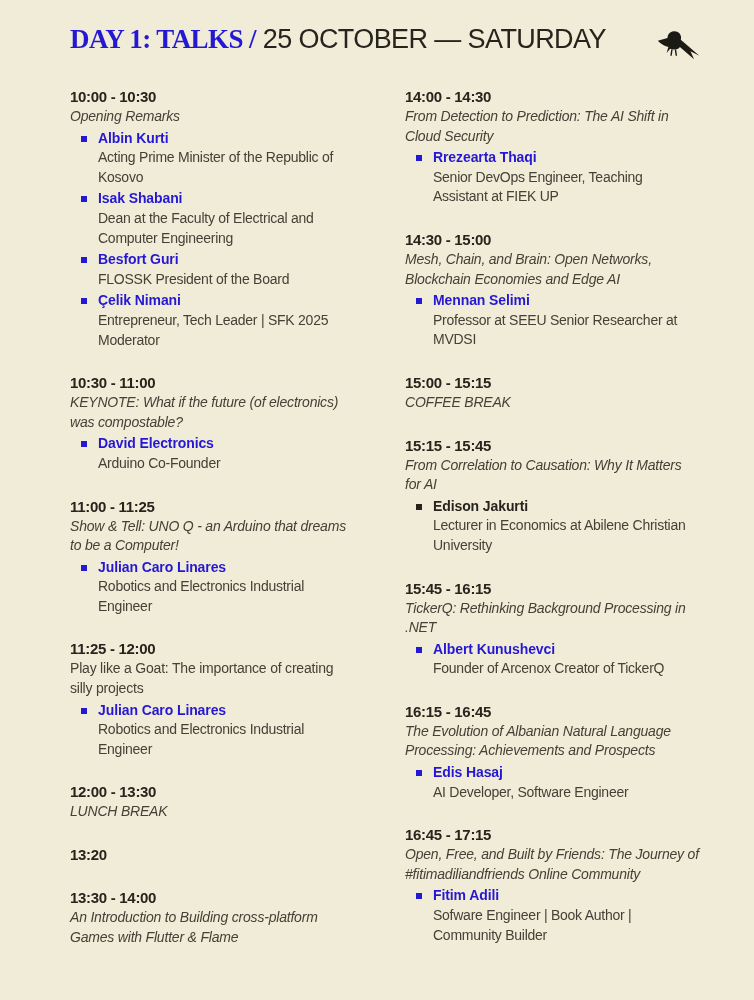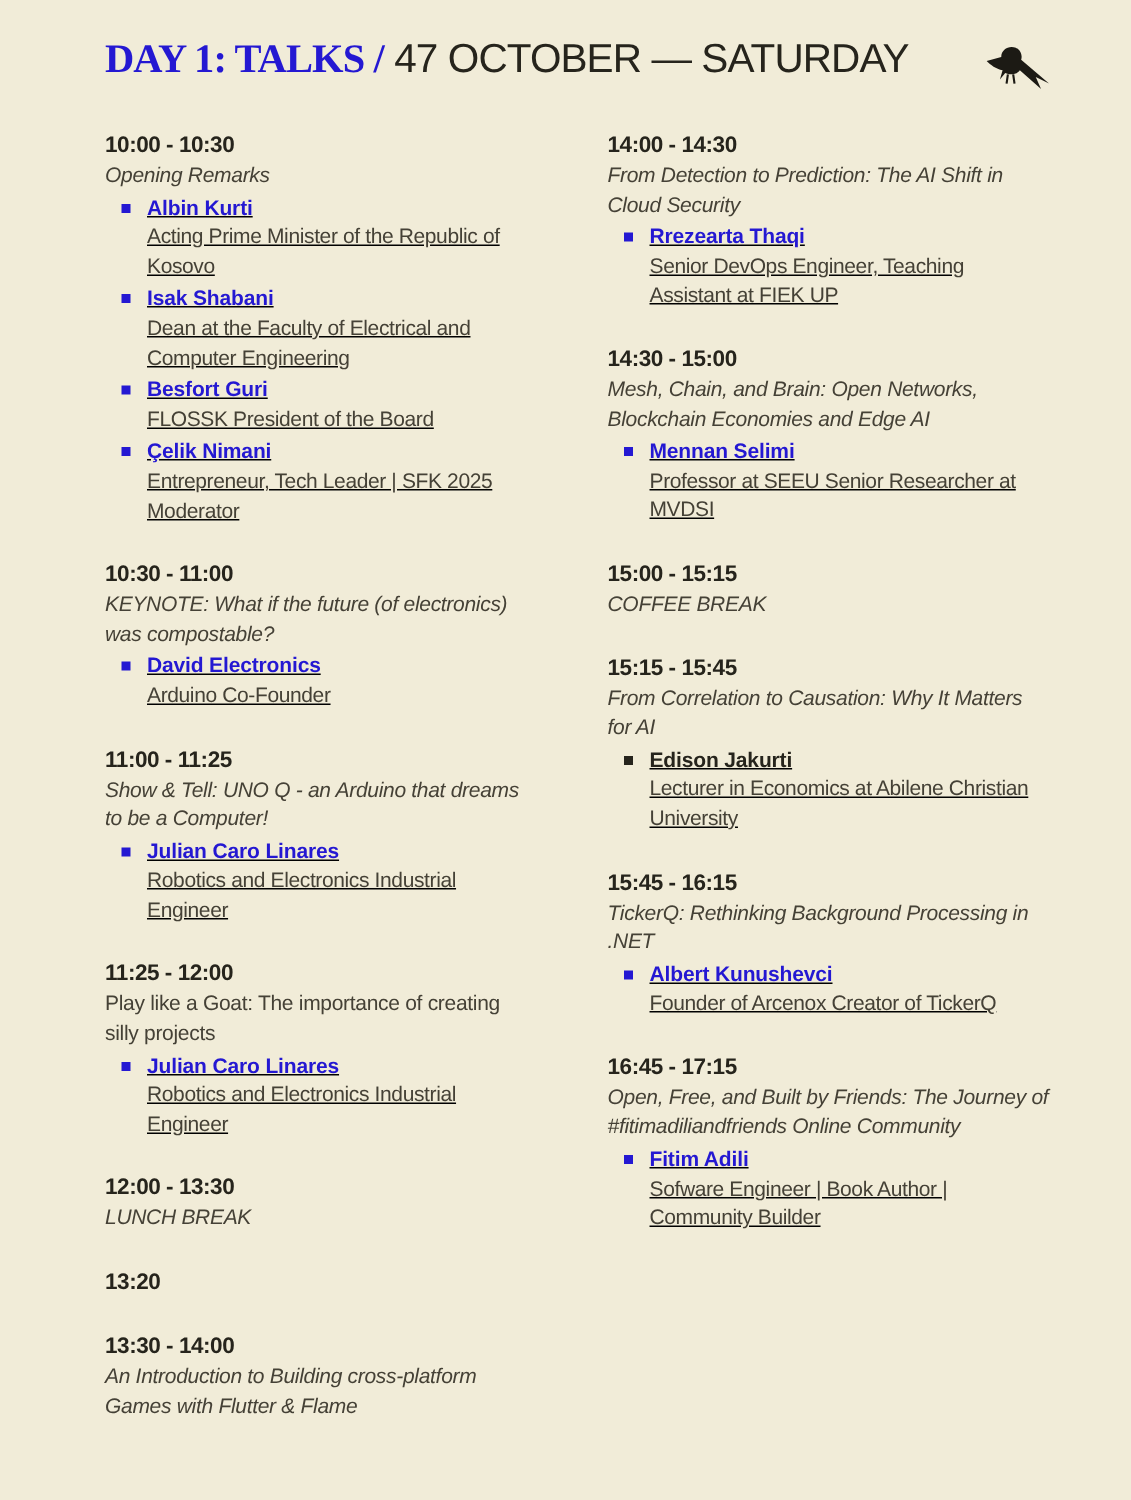--- a/index.html
+++ b/index.html
@@ -56,21 +56,21 @@
     color:var(--ink-strong);
     letter-spacing:-0.3px;
   }
   .title{
     font-style:italic;
     color:var(--ink);
     white-space:pre-line;
   }
   .title.upright{ font-style:normal; }
 
-  .speakers{ list-style:none;text-decoration:underline; }
+  .speakers{ list-style:none; }
   .speaker{
     position:relative;
     padding-left:28px;
     margin-top:2px;
   }
   .bullet{
     position:absolute;
     left:11px;
     top:7px;
     width:6px;
@@ -87,21 +87,21 @@
     white-space:pre-line;
     letter-spacing:-0.25px;
   }
   .speaker.dark .bullet{ background:var(--ink-strong); }
   .speaker.dark .name{ color:var(--ink-strong);text-align:right; }
 </style>
 </head>
 <body>
 
 <header class="header">
-  <h1><span class="t-blue">DAY 1: TALKS /</span> <span class="t-dark">47 OCTOBER — SATURDAY</span></h1>
+  <h1><span class="t-blue">DAY 1: TALKS /</span> <span class="t-dark">25 OCTOBER — SATURDAY</span></h1>
   <svg class="bird" width="46" height="36" viewBox="0 0 52 40" aria-hidden="true">
     <path fill="#1c1a14" d="M2 14 L13 11 C13 5 19 2 24 4 C28 6 29 10 28 13 L49 31 L39 26 L43 35 L27 21 C25 24 20 25 16 23 L12 28 L14 21 C9 20 5 17 2 14 Z"></path>
     <path stroke="#1c1a14" stroke-width="1.6" fill="none" d="M18 24 L17 31 M22 24 L23 31"></path>
   </svg>
 </header>
 
 <main class="columns">
   <section class="col" id="col-left">
   <article class="session">
     <div class="time">10:00 - 10:30</div>
@@ -251,20 +251,32 @@
 .NET</div>
     <ul class="speakers">
   <li class="speaker">
     <span class="bullet"></span>
     <span class="name">Albert Kunushevci</span>
     <div class="role">Founder of Arcenox Creator of TickerQ</div>
   </li>
 </ul>
   </article>
 
+  <article class="session">
+    <div class="time">16:15 - 16:45</div>
+    <div class="title">The Evolution of Albanian Natural Language
+Processing: Achievements and Prospects</div>
+    <ul class="speakers">
+  <li class="speaker">
+    <span class="bullet"></span>
+    <span class="name">Edis Hasaj</span>
+    <div class="role">AI Developer, Software Engineer</div>
+  </li>
+</ul>
+  </article>
 
   <article class="session">
     <div class="time">16:45 - 17:15</div>
     <div class="title">Open, Free, and Built by Friends: The Journey of
 #fitimadiliandfriends Online Community</div>
     <ul class="speakers">
   <li class="speaker">
     <span class="bullet"></span>
     <span class="name">Fitim Adili</span>
     <div class="role">Sofware Engineer | Book Author |

